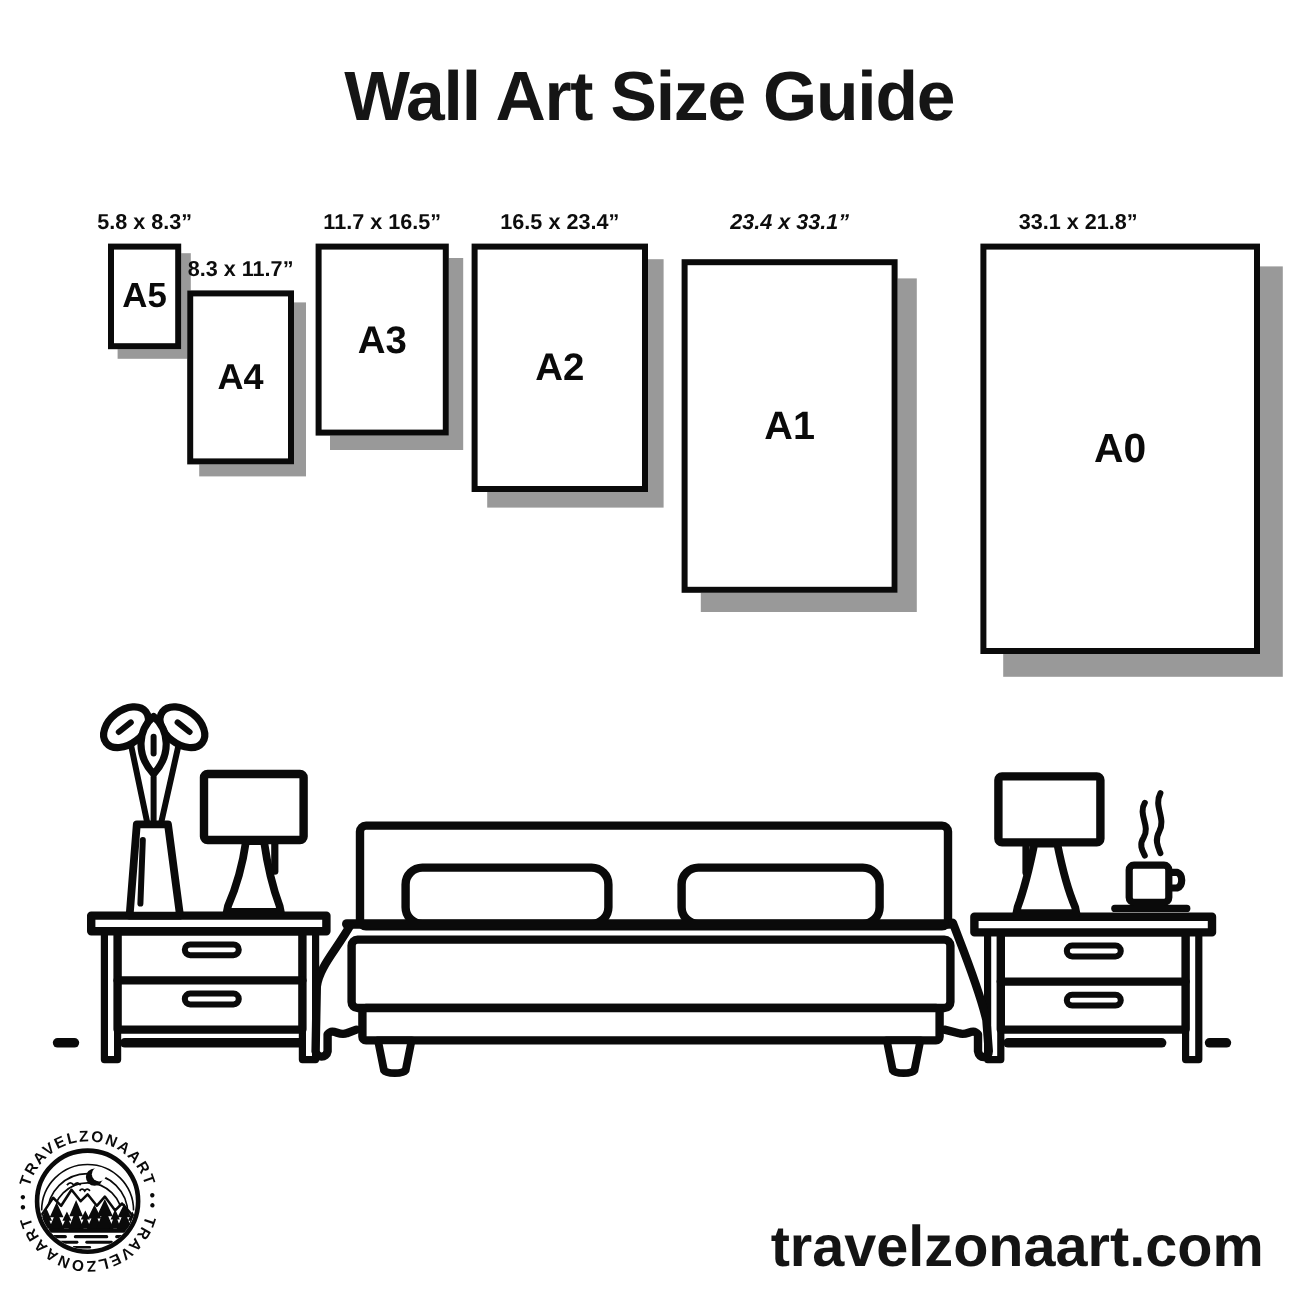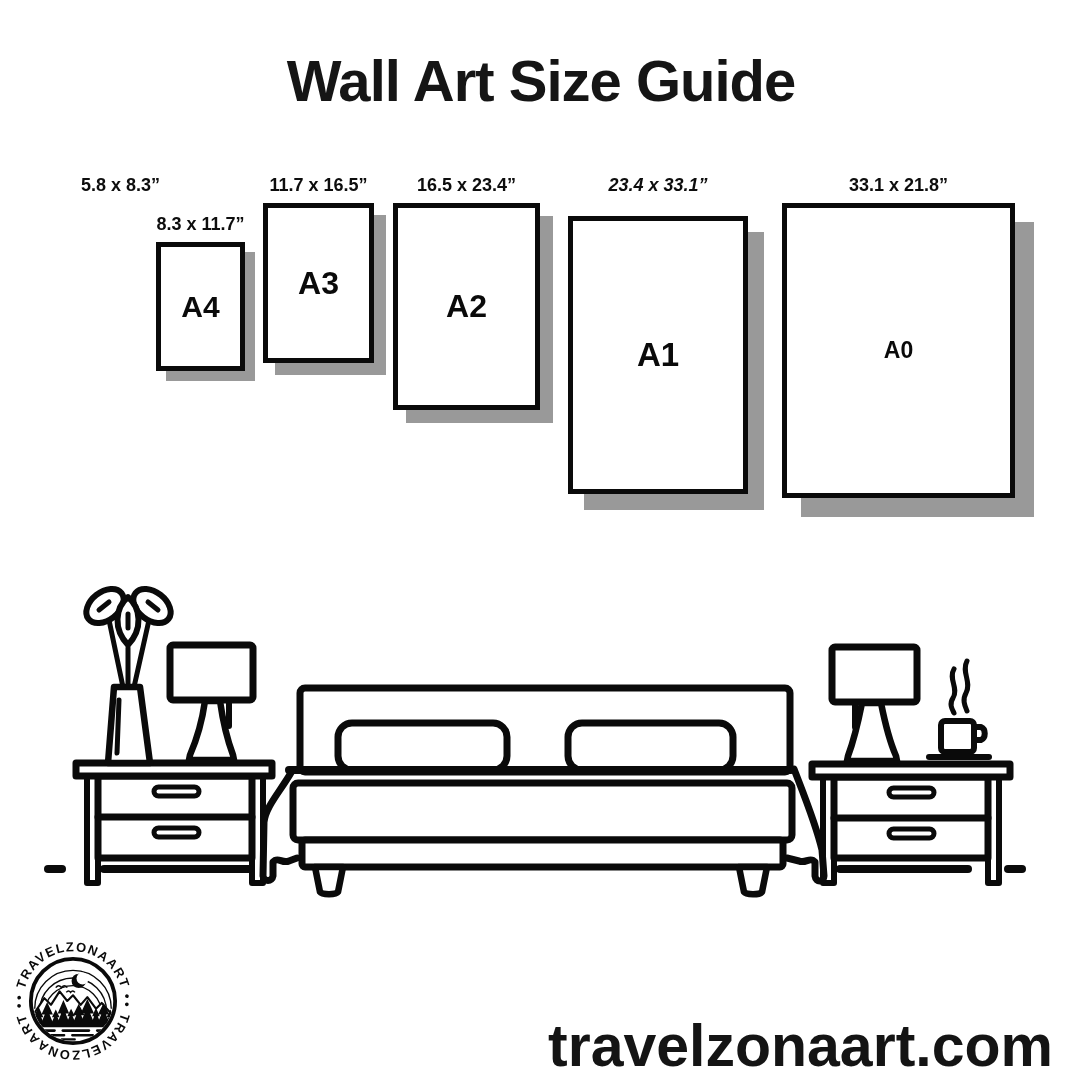--- a/index.html
+++ b/index.html
@@ -16,45 +16,48 @@
   .dims{
     display:flex;justify-content:center;align-items:flex-end;height:20px;
     font-size:18px;font-weight:bold;white-space:nowrap;color:#0d0d0d;margin-bottom:7px;
   }
   .paper{
     box-sizing:border-box;background:#ffffff;border:5px solid #0a0a0a;
     display:flex;align-items:center;justify-content:center;
     font-weight:bold;color:#0a0a0a;
   }
   .s0{left:67px;padding-left:23px;}  .s0 .paper{width:61px;height:88px;font-size:29px;box-shadow:8px 8px 0 #999;}
-  .s1{left:156px;margin-top:39px;} .s1 .paper{width:89px;height:129px;font-size:30px;box-shadow:10px 10px 0 #999;}
+  .s1{left:156px;margin-top:39px;} .s1 .paper{width:89px;height:145px;font-size:30px;box-shadow:10px 10px 0 #999;}
   .s2{left:263px;} .s2 .paper{width:111px;height:160px;font-size:32px;box-shadow:12px 12px 0 #999;}
   .s3{left:393px;} .s3 .paper{width:147px;height:207px;font-size:32px;box-shadow:13px 13px 0 #999;}
   .s4{left:568px;} .s4 .paper{width:180px;height:278px;font-size:33px;box-shadow:16px 16px 0 #999;margin-top:20px;}
-  .s5{left:782px;} .s5 .paper{width:233px;height:295px;font-size:23px;box-shadow:19px 19px 0 #999;}
+  .s5{left:782px;} .s5 .paper{width:233px;height:342px;font-size:34px;box-shadow:19px 19px 0 #999;margin-left:35px;}
   .s0 .dims{width:61px;} .s1 .dims{width:89px;} .s2 .dims{width:111px;}
   .s3 .dims{width:147px;} .s4 .dims{width:180px;font-style:italic;} .s5 .dims{width:233px;}
   
   .furniture{position:absolute;left:40px;top:585px;width:1000px;height:315px;}
   
   .logo{position:absolute;left:6px;top:934px;width:134px;height:134px;}
   .website{
-    position:absolute;right:27px;top:1012px;font-size:59px;font-weight:bold;
+    position:absolute;right:27px;top:1012px;font-size:48px;font-weight:bold;
     letter-spacing:0;color:#141414;white-space:nowrap;
   }
 </style>
 </head>
 <body>
 
 <div class="canvas">
 
   <h1 class="title">Wall Art Size Guide</h1>
 
   <div class="sheet s0">
     <div class="dims">5.8 x 8.3”</div>
+    <div class="paper">
+        <span>A5</span>
+      </div>
   </div>
   <div class="sheet s1">
     <div class="dims">8.3 x 11.7”</div>
     <div class="paper">
         <span>A4</span>
       </div>
   </div>
   <div class="sheet s2">
     <div class="dims">11.7 x 16.5”</div>
     <div class="paper">

